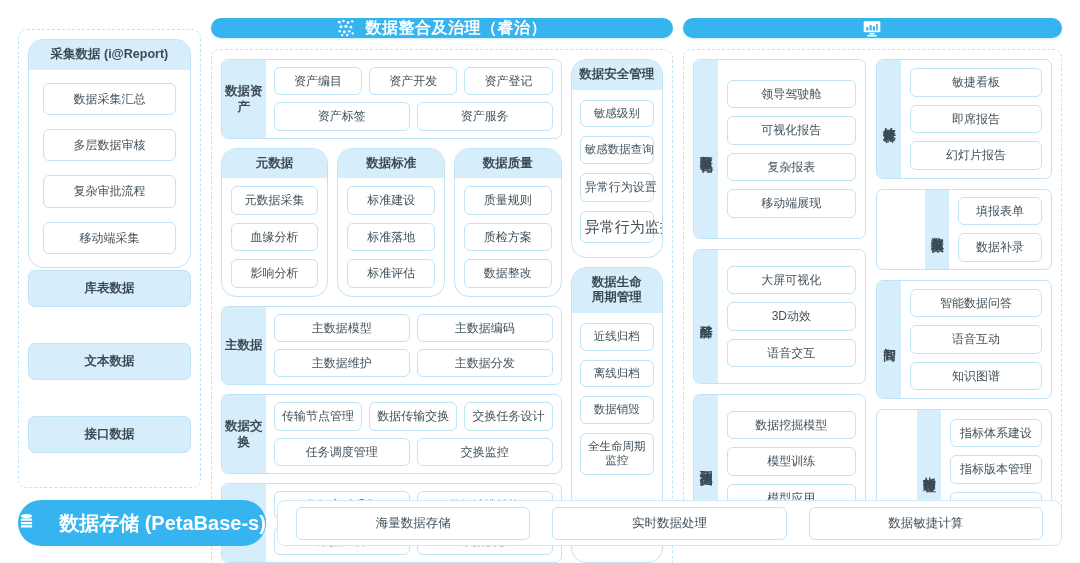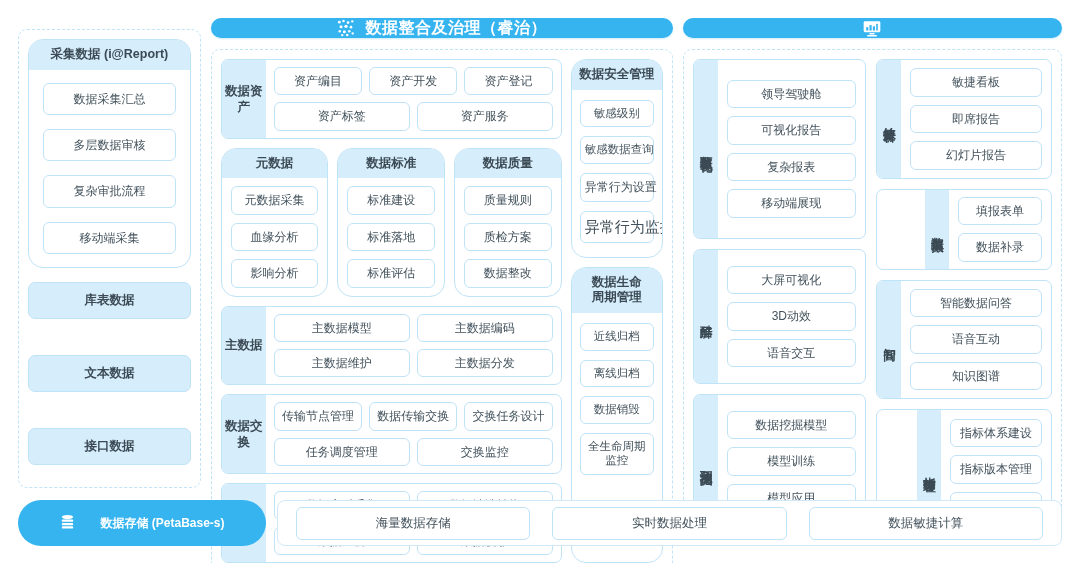--- a/index.html
+++ b/index.html
@@ -88,21 +88,21 @@
   
   .ana-main{display:flex;gap:10px;flex:1;}
   .ana-left{flex:1;display:flex;flex-direction:column;gap:10px;}
   .ana-right{width:176px;flex:0 0 176px;display:flex;flex-direction:column;gap:10px;}
 
   
   .bottom{display:flex;align-items:stretch;gap:11px;margin-top:12px;height:46px;}
   .store-tag{
     width:248px;flex:0 0 248px;border-radius:23px;background:#35b4f0;color:#fff;
     display:flex;align-items:center;justify-content:center;gap:24px;
-    font-size:12px;font-weight:bold;text-align:center;
+    font-size:20px;font-weight:bold;text-align:center;
   }
   .store-body{
     flex:1;border:1px solid #cfe9fa;border-radius:8px;background:#fff;
     display:flex;align-items:center;gap:22px;padding:0 18px;box-sizing:border-box;
   }
   .store-body .pill{flex:1;padding:8px 12px;font-size:12.5px;}
 </style>
 </head>
 <body>
 
@@ -116,21 +116,21 @@
         <div class="vcard" style="flex:0 0 auto;">
           <div class="vcard-head">采集数据 (i@Report)</div>
           <div class="vcard-body" style="gap:14px;padding:13px 14px;">
             <div class="pill big">数据采集汇总</div>
             <div class="pill big">多层数据审核</div>
             <div class="pill big">复杂审批流程</div>
             <div class="pill big">移动端采集</div>
           </div>
         </div>
 
-        <div class="acc-stack" style="margin-top:14px;gap:36px;">
+        <div class="acc-stack" style="margin-top:2px;gap:36px;">
           <div class="soft">库表数据</div>
           <div class="soft">文本数据</div>
           <div class="soft">接口数据</div>
         </div>
       </div>
     </div>
 
     <div class="col-gov">
       <div class="banner">
         <span class="bi">

